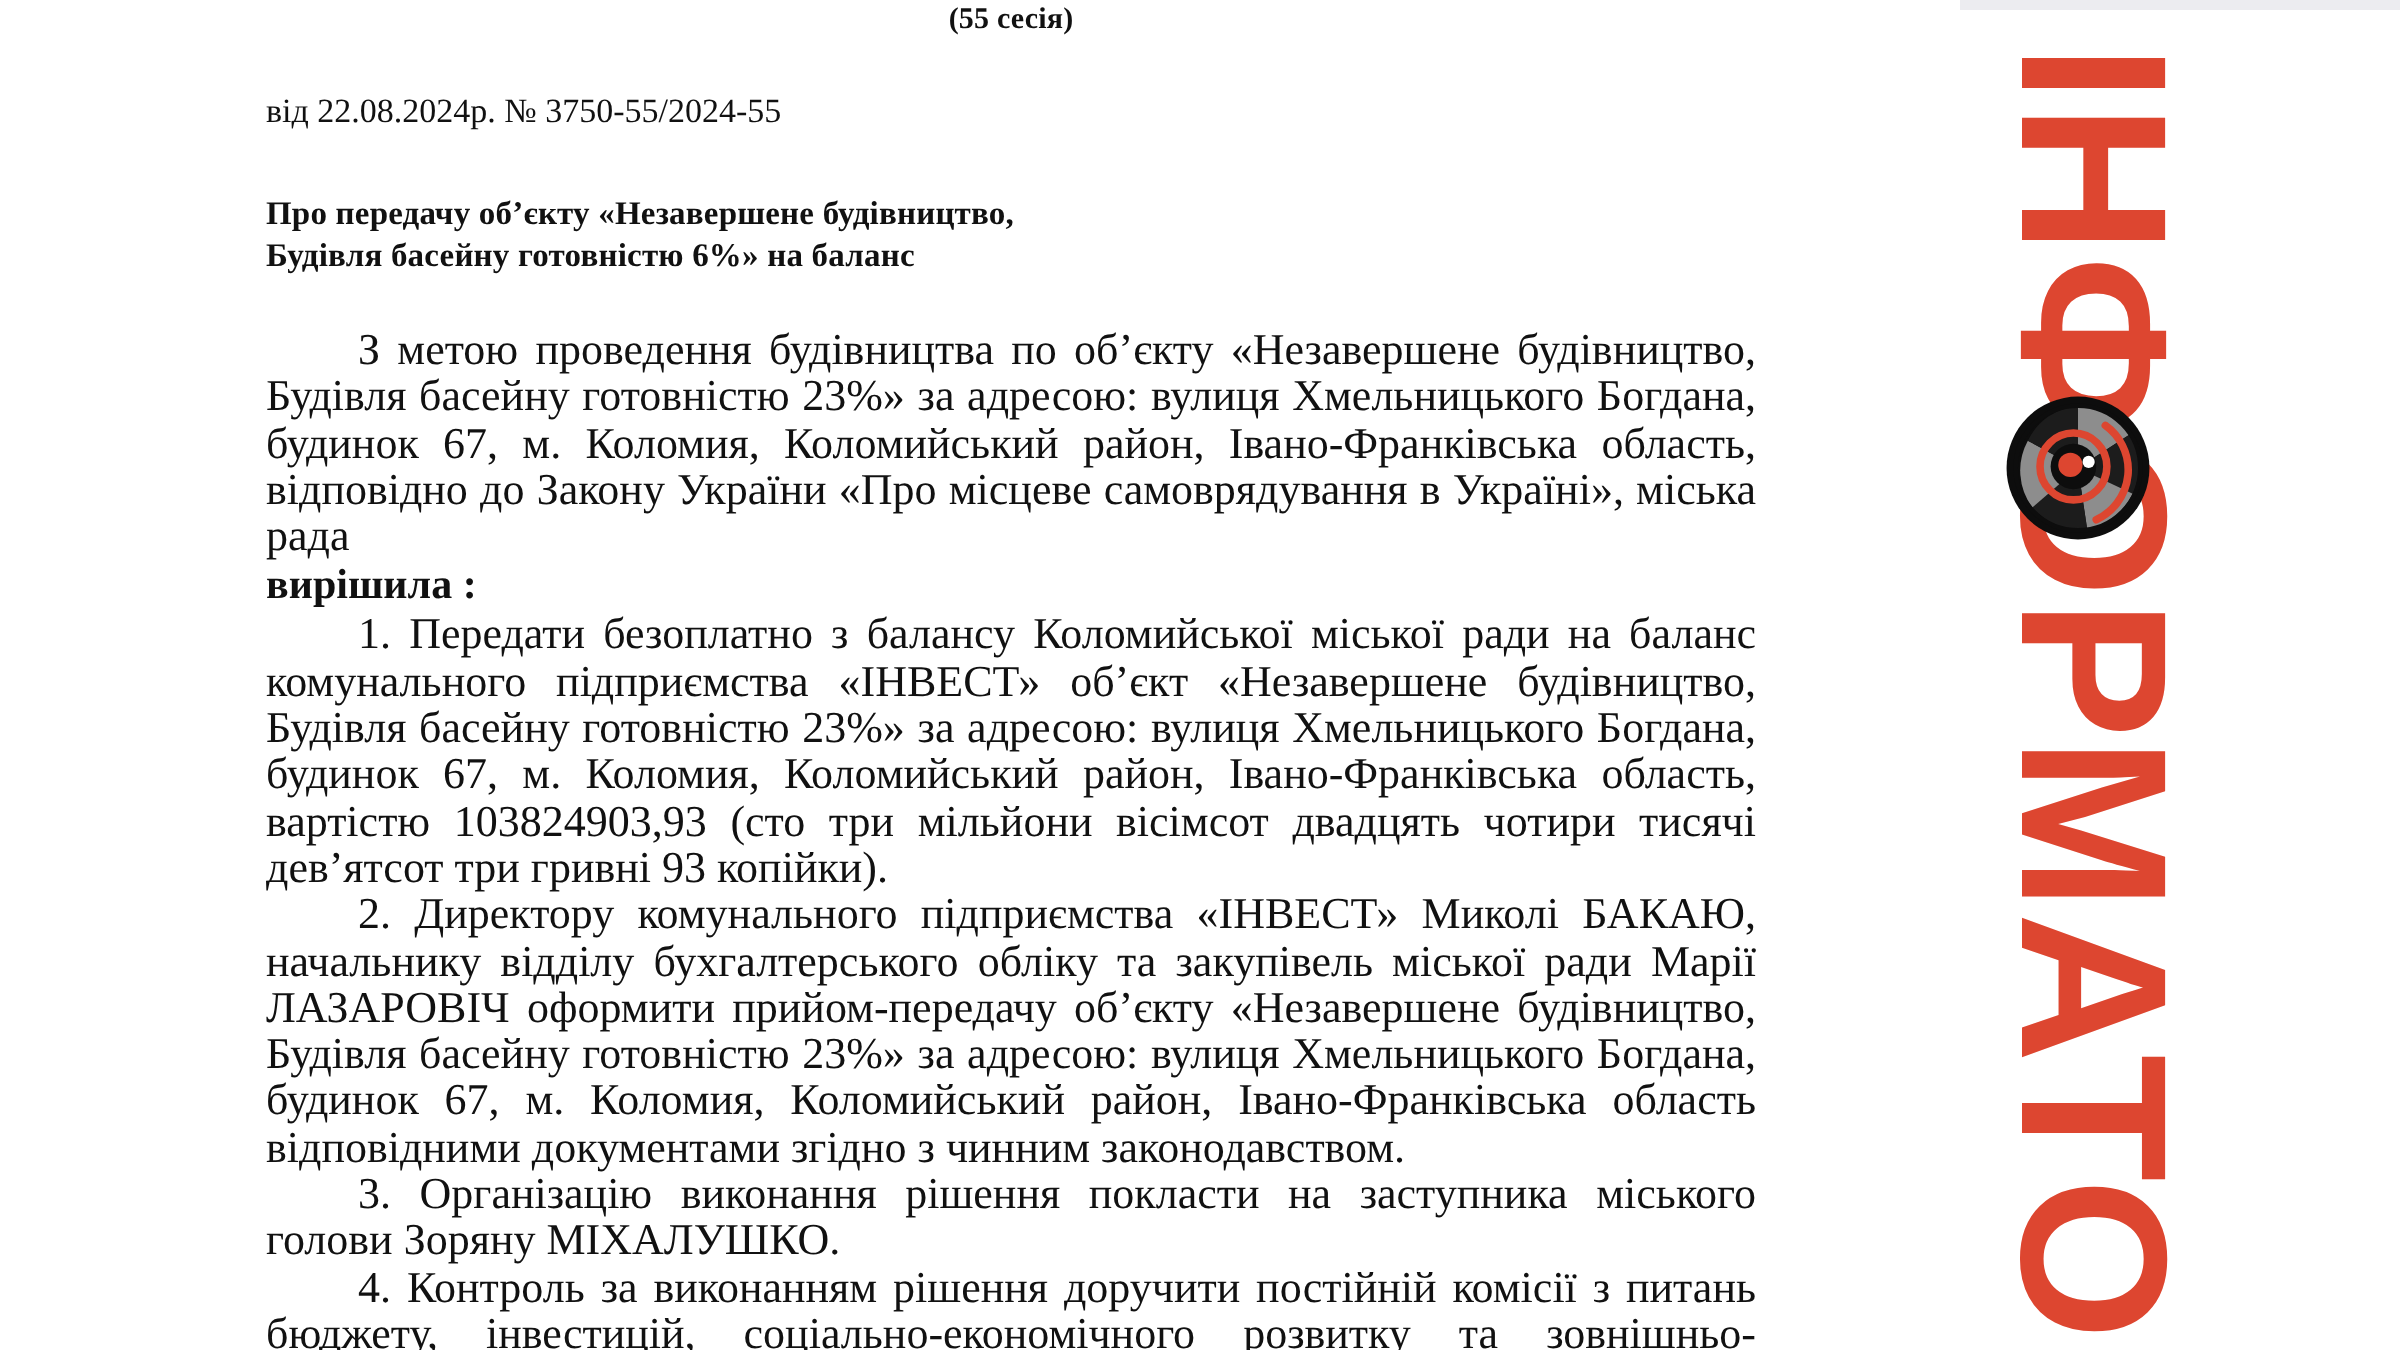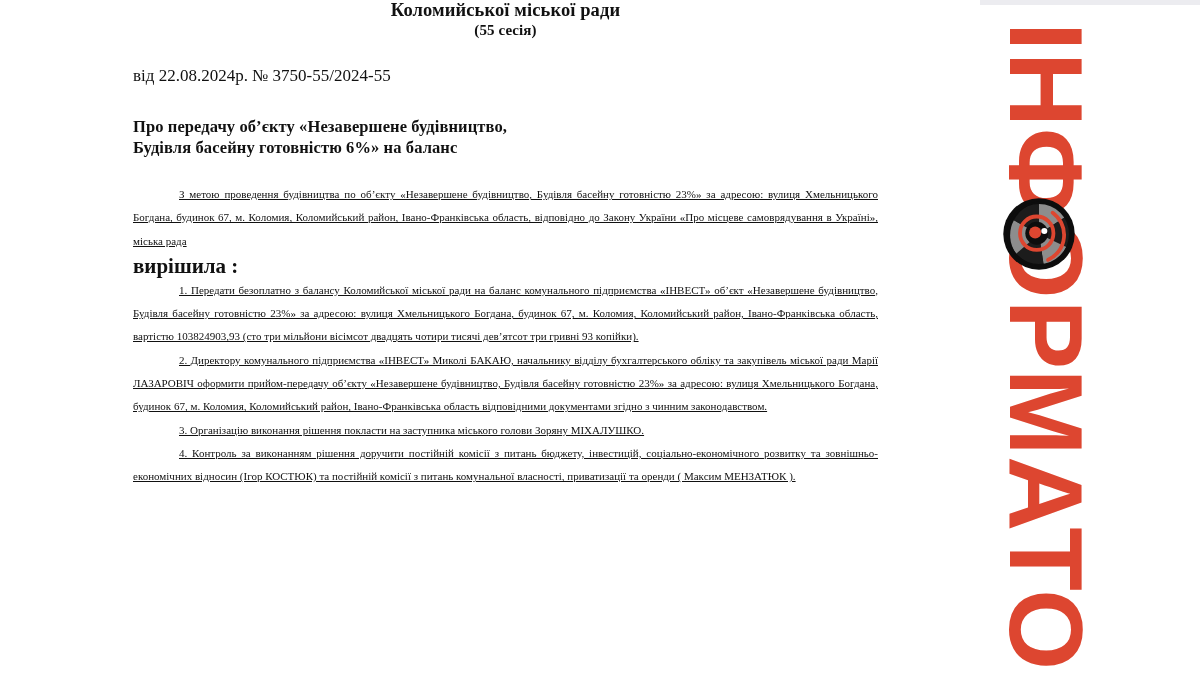--- a/index.html
+++ b/index.html
@@ -73,26 +73,25 @@
 
   .title-block {
     margin-top: 31px;
     font-weight: bold;
     font-size: 16.5px;
     line-height: 20.5px;
     letter-spacing: .1px;
   }
 
   .para {
-    font-size: 11px;
+    font-size: 22px;
     line-height: 23.3px;
     text-align: justify;
     text-indent: 46px;
     margin: 0;
-    text-decoration: underline;
   }
   .para.preamble {
     margin-top: 25px;
   }
   .para.item {
     margin-top: 0;
   }
 
   .resolved {
     text-align: left;
@@ -160,21 +159,20 @@
   }
 </style>
 </head>
 <body>
 
 <div class="top-strip"></div>
 
 <div class="page">
   <div class="doc-body">
 
-    <div class="center hdr-line">Коломийської міської ради</div>
     <div class="center hdr-line sub">(55  сесія)</div>
 
     <div class="date-line">від 22.08.2024р.  № 3750-55/2024-55</div>
 
     <div class="title-block">
       <div>Про передачу об’єкту «Незавершене будівництво,</div>
       <div>Будівля басейну готовністю 6%» на баланс</div>
     </div>
 
     <p class="para preamble">З метою проведення будівництва по об’єкту «Незавершене будівництво, Будівля басейну готовністю 23%» за адресою: вулиця Хмельницького Богдана, будинок 67, м. Коломия, Коломийський район, Івано-Франківська область, відповідно до Закону України «Про місцеве самоврядування в Україні», міська рада</p>

